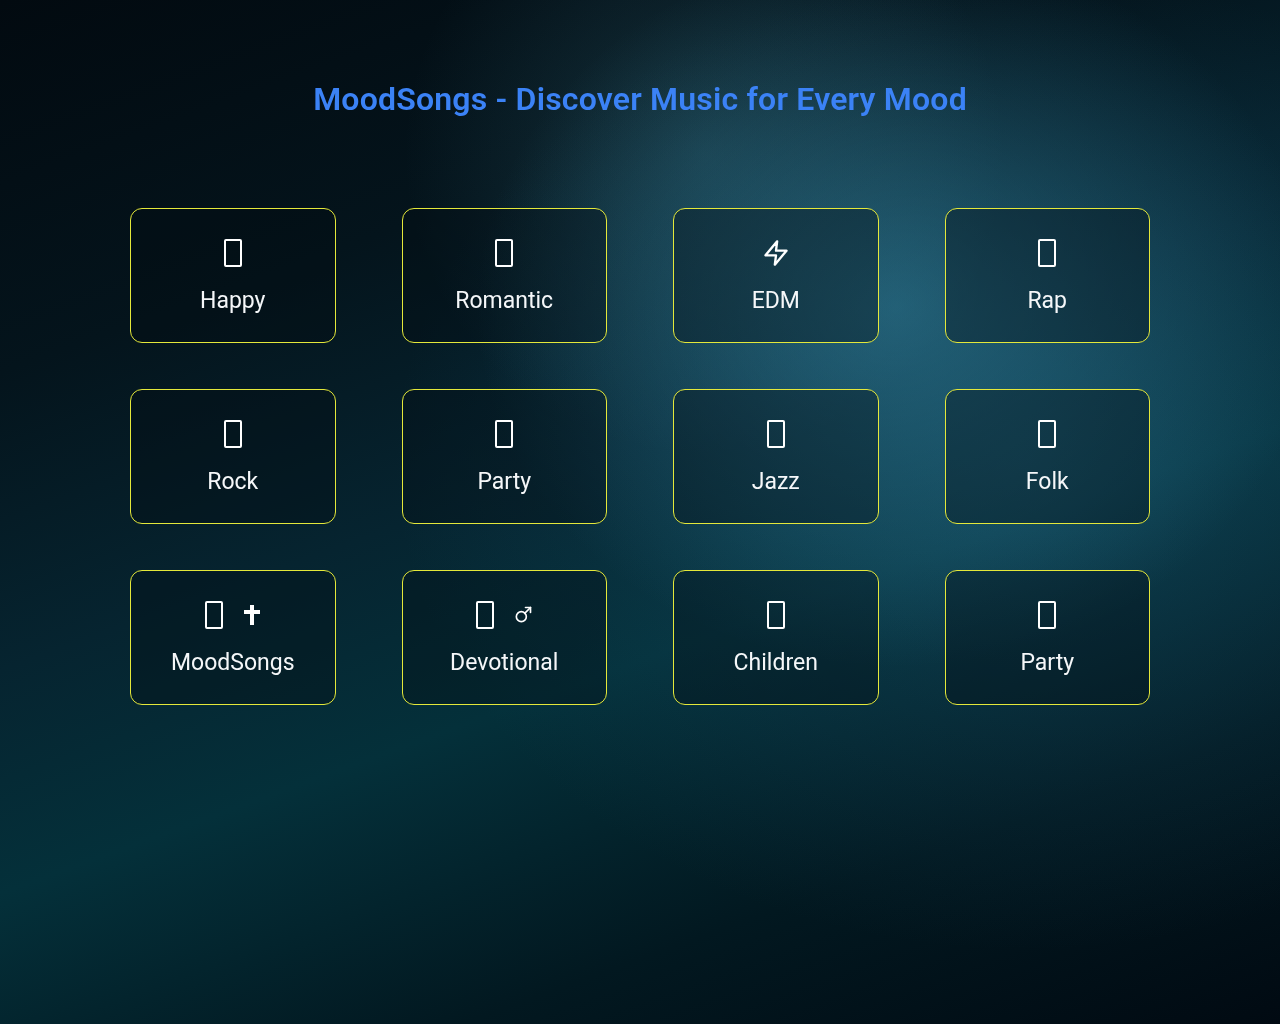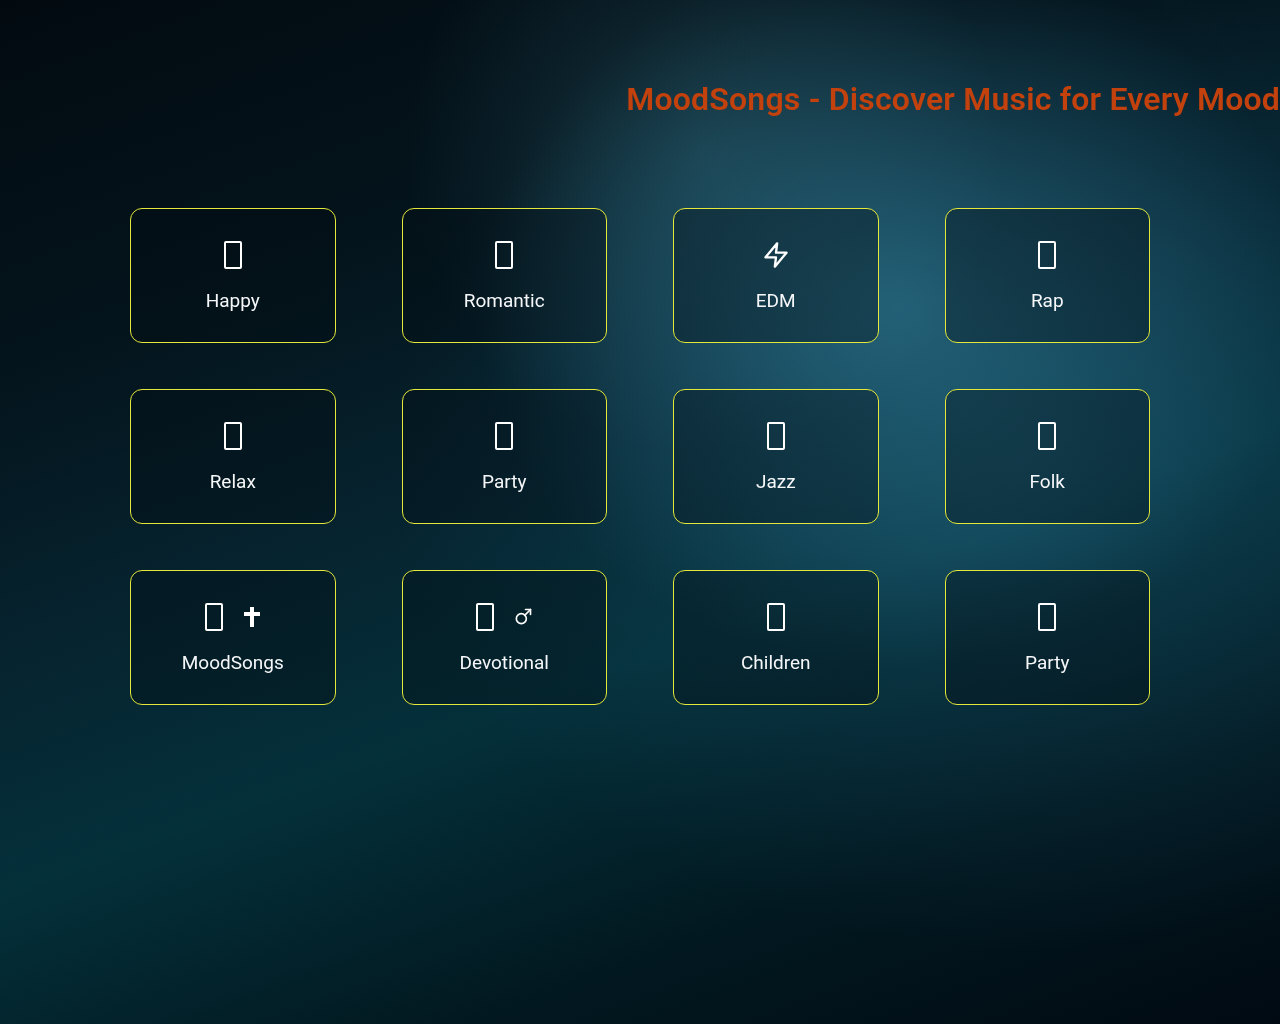--- a/index.html
+++ b/index.html
@@ -13,25 +13,25 @@
     
     background:
       radial-gradient(ellipse 700px 600px at 70% 30%, rgba(60,150,180,0.45), transparent 60%),
       radial-gradient(ellipse 900px 700px at 80% 45%, rgba(30,90,120,0.4), transparent 70%),
       radial-gradient(ellipse 500px 500px at 55% 15%, rgba(70,140,160,0.25), transparent 60%),
       linear-gradient(160deg, #020a10 0%, #04141c 25%, #062430 45%, #04303a 60%, #021820 80%, #010a12 100%);
     color: #fff;
     padding-top: 80px;
   }
   h1.page-title {
-    text-align: right;
+    text-align: center;
     font-size: 32px;
     font-weight: 600;
     letter-spacing: 0.2px;
-    color: #c2410c;
+    color: #3b82f6;
   }
   .grid {
     width: 1020px;
     margin: 90px auto 0 auto;
     display: grid;
     grid-template-columns: repeat(4, 1fr);
     column-gap: 66px;
     row-gap: 46px;
   }
   .card {
@@ -61,21 +61,21 @@
     min-width: 32px;
     height: 32px;
   }
   .card .glyph-box {
     width: 18px;
     height: 28px;
     border: 2px solid #fff;
     border-radius: 2px;
   }
   .card .label {
-    font-size: 19px;
+    font-size: 23px;
     font-weight: 400;
     color: #f5f7f9;
   }
 </style>
 </head>
 <body>
 
 <h1 class="page-title">MoodSongs - Discover Music for Every Mood</h1>
 
 <div class="grid" id="mood-grid">
@@ -112,21 +112,21 @@
         </span>
       </div>
       <div class="label">Rap</div>
     </div>
     <div class="card">
       <div class="icon-row">
         <span class="icon">
           <span class="glyph-box"></span>
         </span>
       </div>
-      <div class="label">Relax</div>
+      <div class="label">Rock</div>
     </div>
     <div class="card">
       <div class="icon-row">
         <span class="icon">
           <span class="glyph-box"></span>
         </span>
       </div>
       <div class="label">Party</div>
     </div>
     <div class="card">

